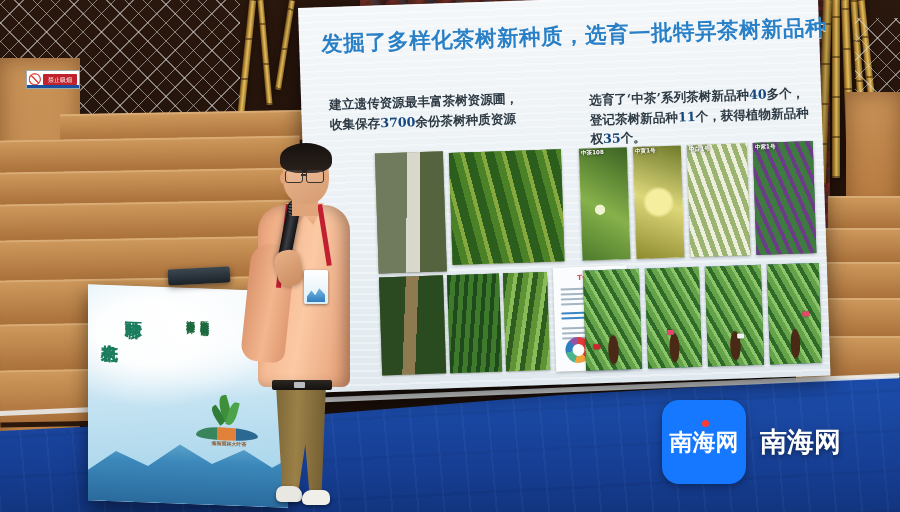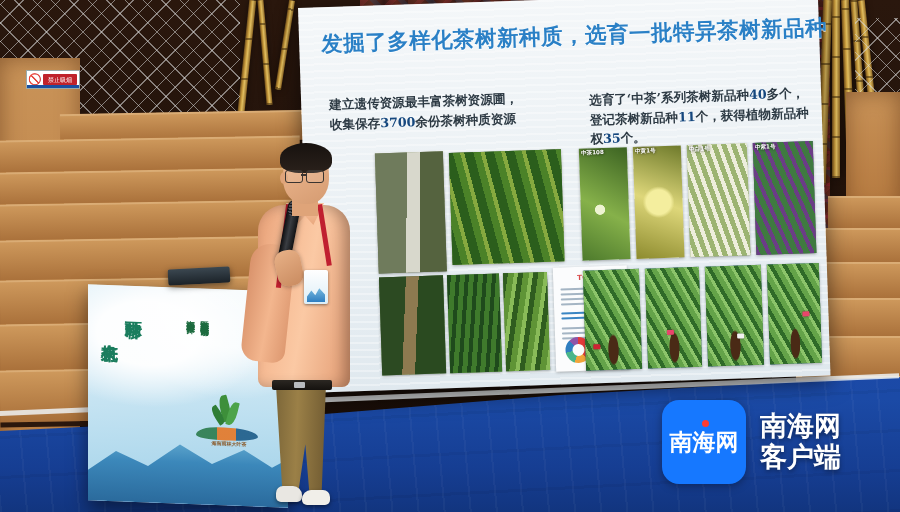--- a/index.html
+++ b/index.html
@@ -407,17 +407,16 @@
       <div class="lens l2"></div>
   </div>
 
   <div class="wm">
     <div class="wm-logo">
       <span class="wm-logo-txt">南海网</span>
       <span class="wm-dot"></span>
     </div>
     <div class="wm-txt">
       <div>南海网</div>
-      <div>客户端</div>
     </div>
   </div>
 
 </div>
 
 </body></html>

